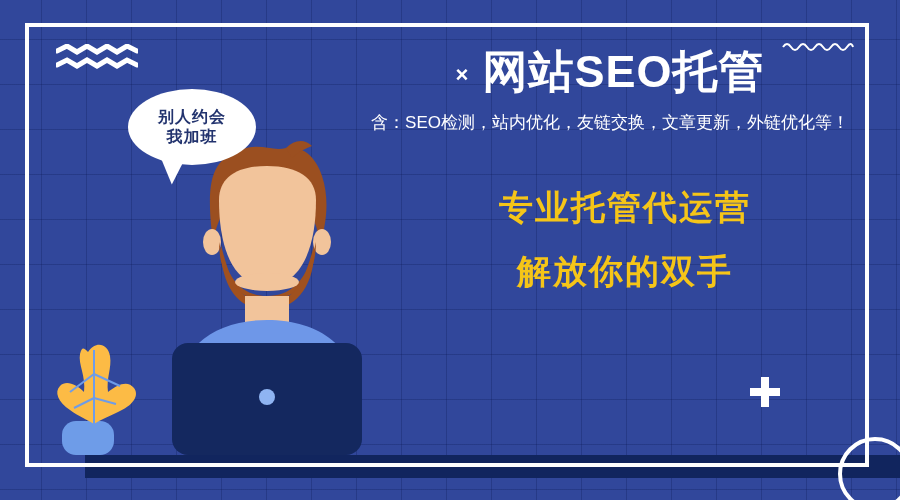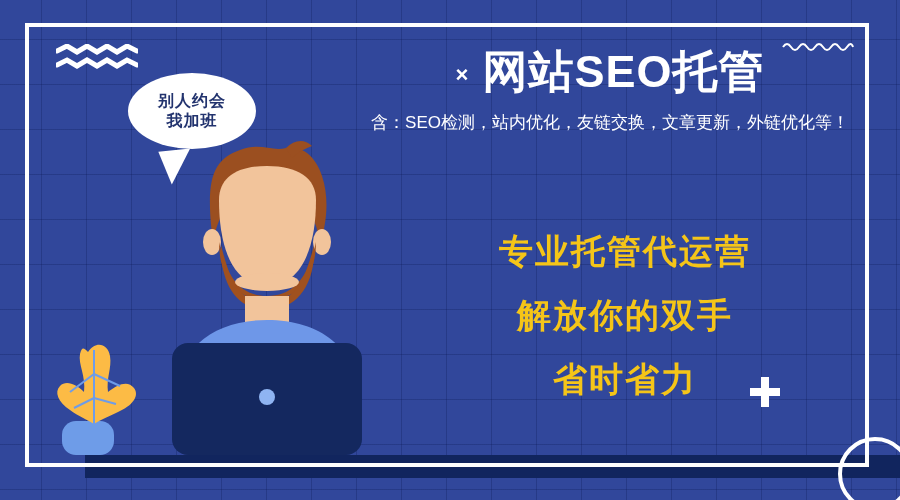--- a/index.html
+++ b/index.html
@@ -123,29 +123,28 @@
     width: 510px;
     text-align: center;
     color: #f5c518;
   }
   .slogan {
     font-size: 34px;
     font-weight: 700;
     letter-spacing: 2px;
     line-height: 1;
     white-space: nowrap;
-    margin-top: 44px;
   }
   .slogan + .slogan { margin-top: 30px; }
 
   
   #bubble {
     position: absolute;
     left: 128px;
-    top: 73px;
+    top: 89px;
     width: 128px;
     height: 76px;
     background: #ffffff;
     border-radius: 50%;
     display: flex;
     flex-direction: column;
     align-items: center;
     justify-content: center;
     color: #22336e;
     font-size: 16px;
@@ -253,16 +252,15 @@
     <div id="title-row">
       <span class="x-mark">×</span>
       <span id="main-title">网站SEO托管</span>
     </div>
     <div id="subtitle">含：SEO检测，站内优化，友链交换，文章更新，外链优化等！</div>
   </div>
 
   <div id="slogans">
     <div class="slogan">专业托管代运营</div>
     <div class="slogan">解放你的双手</div>
-    <div class="slogan">省时省力</div>
   </div>
 
 </div>
 
 </body></html>

